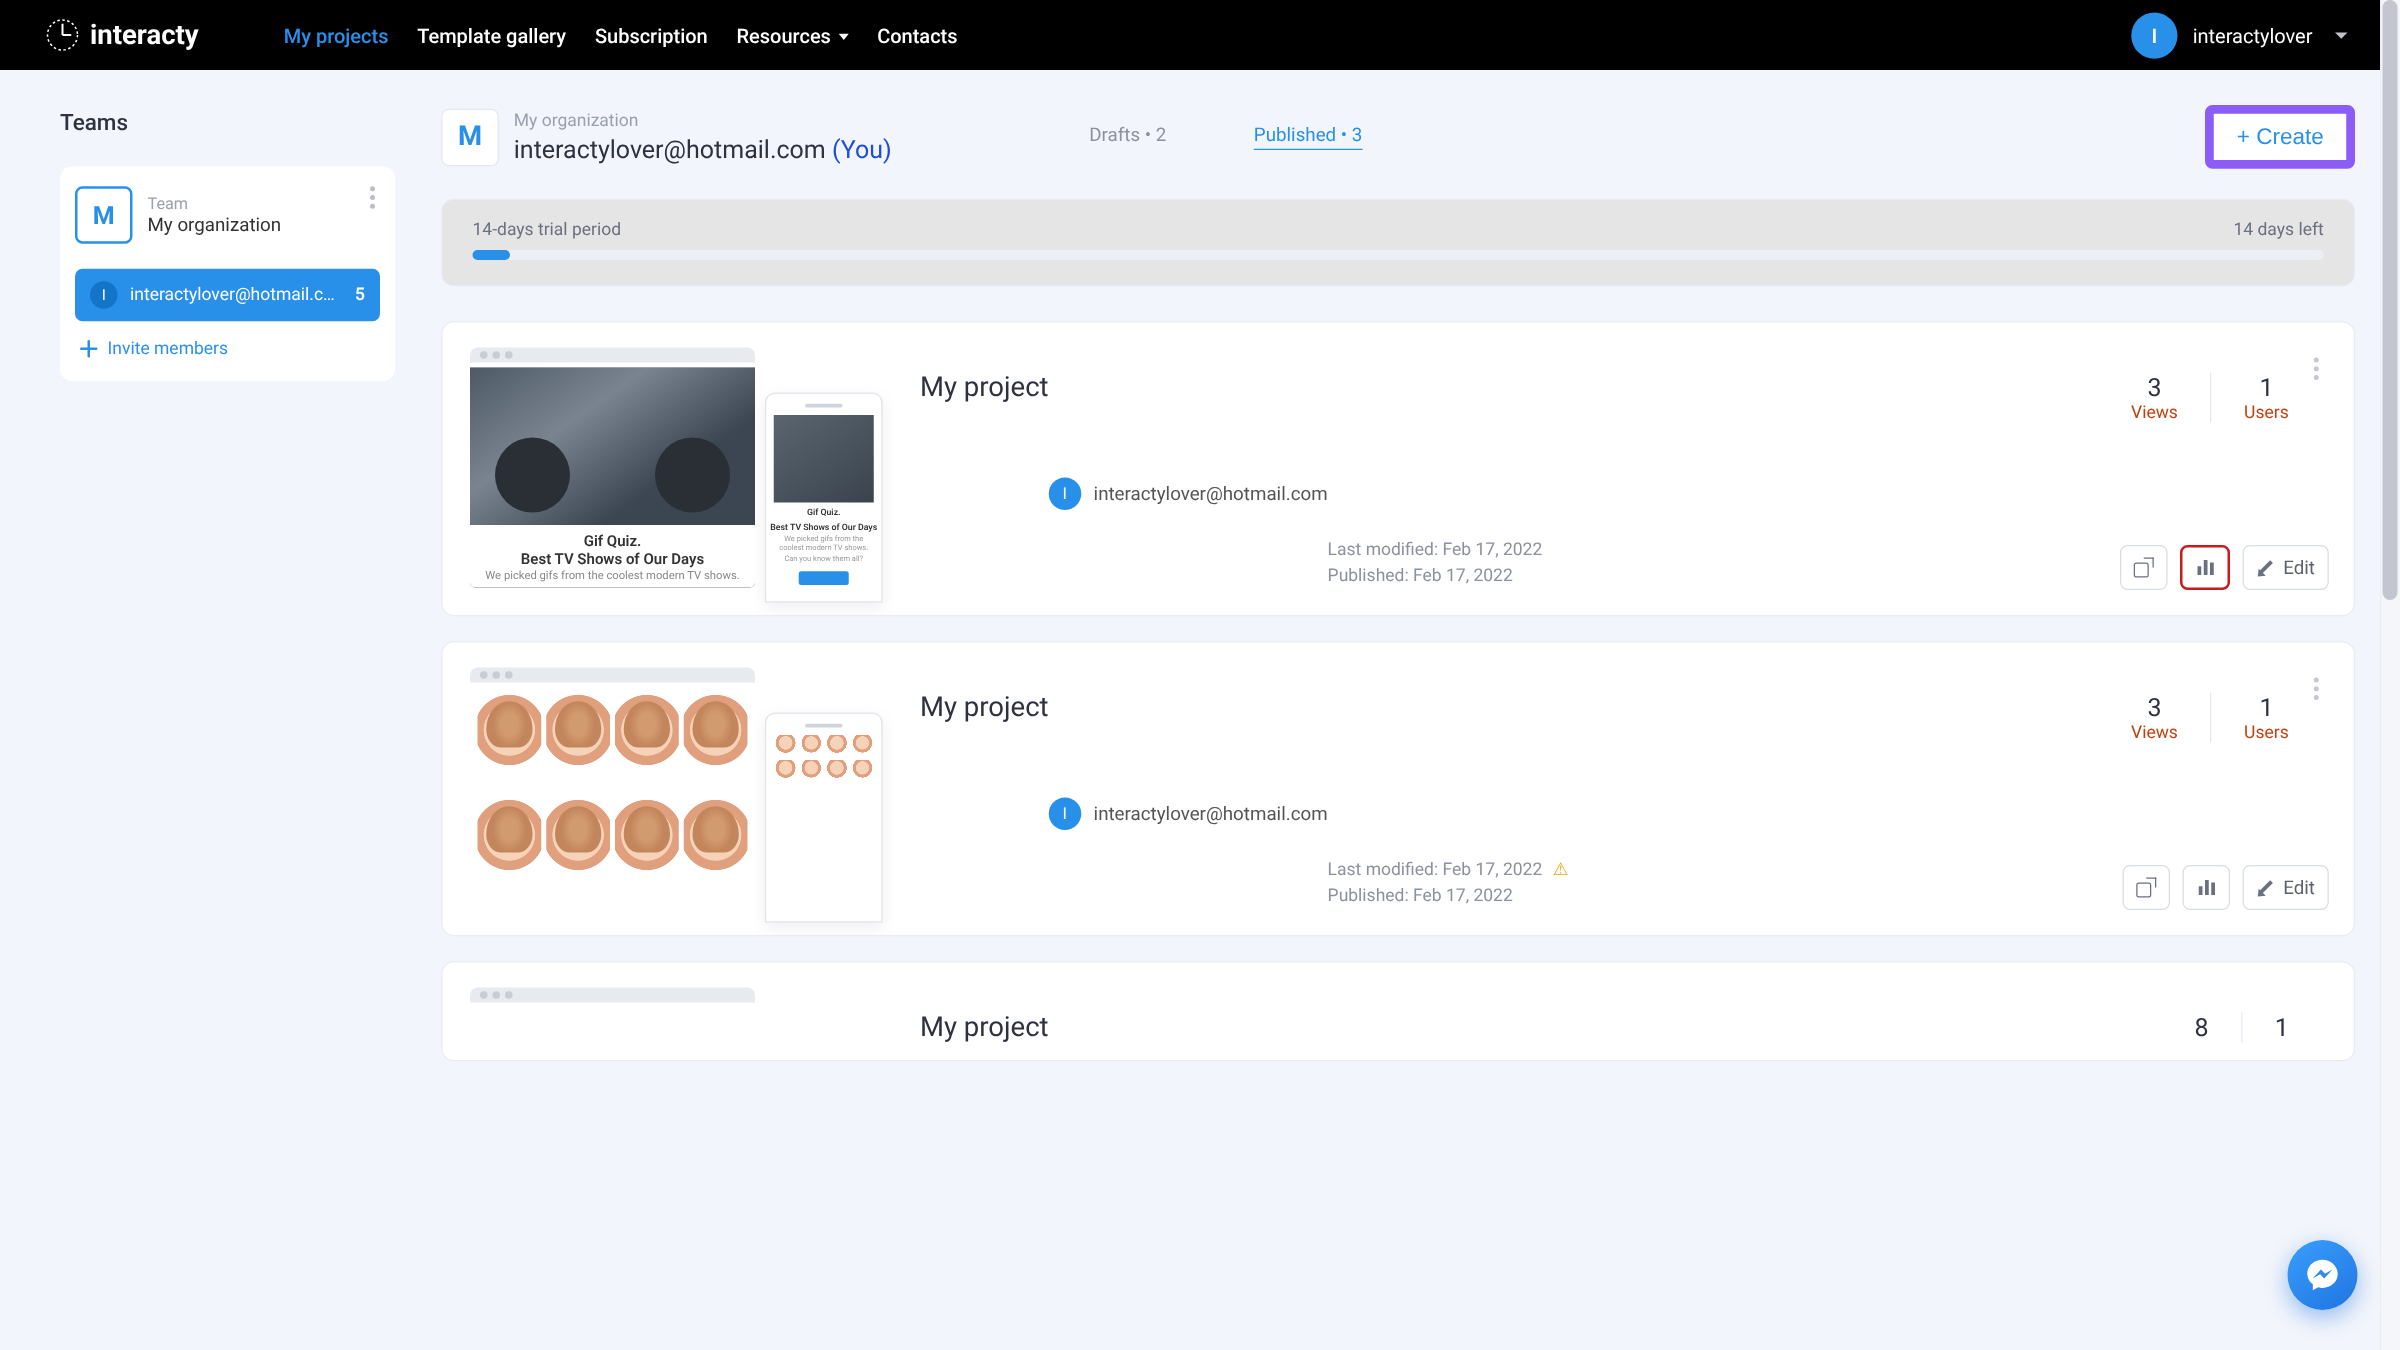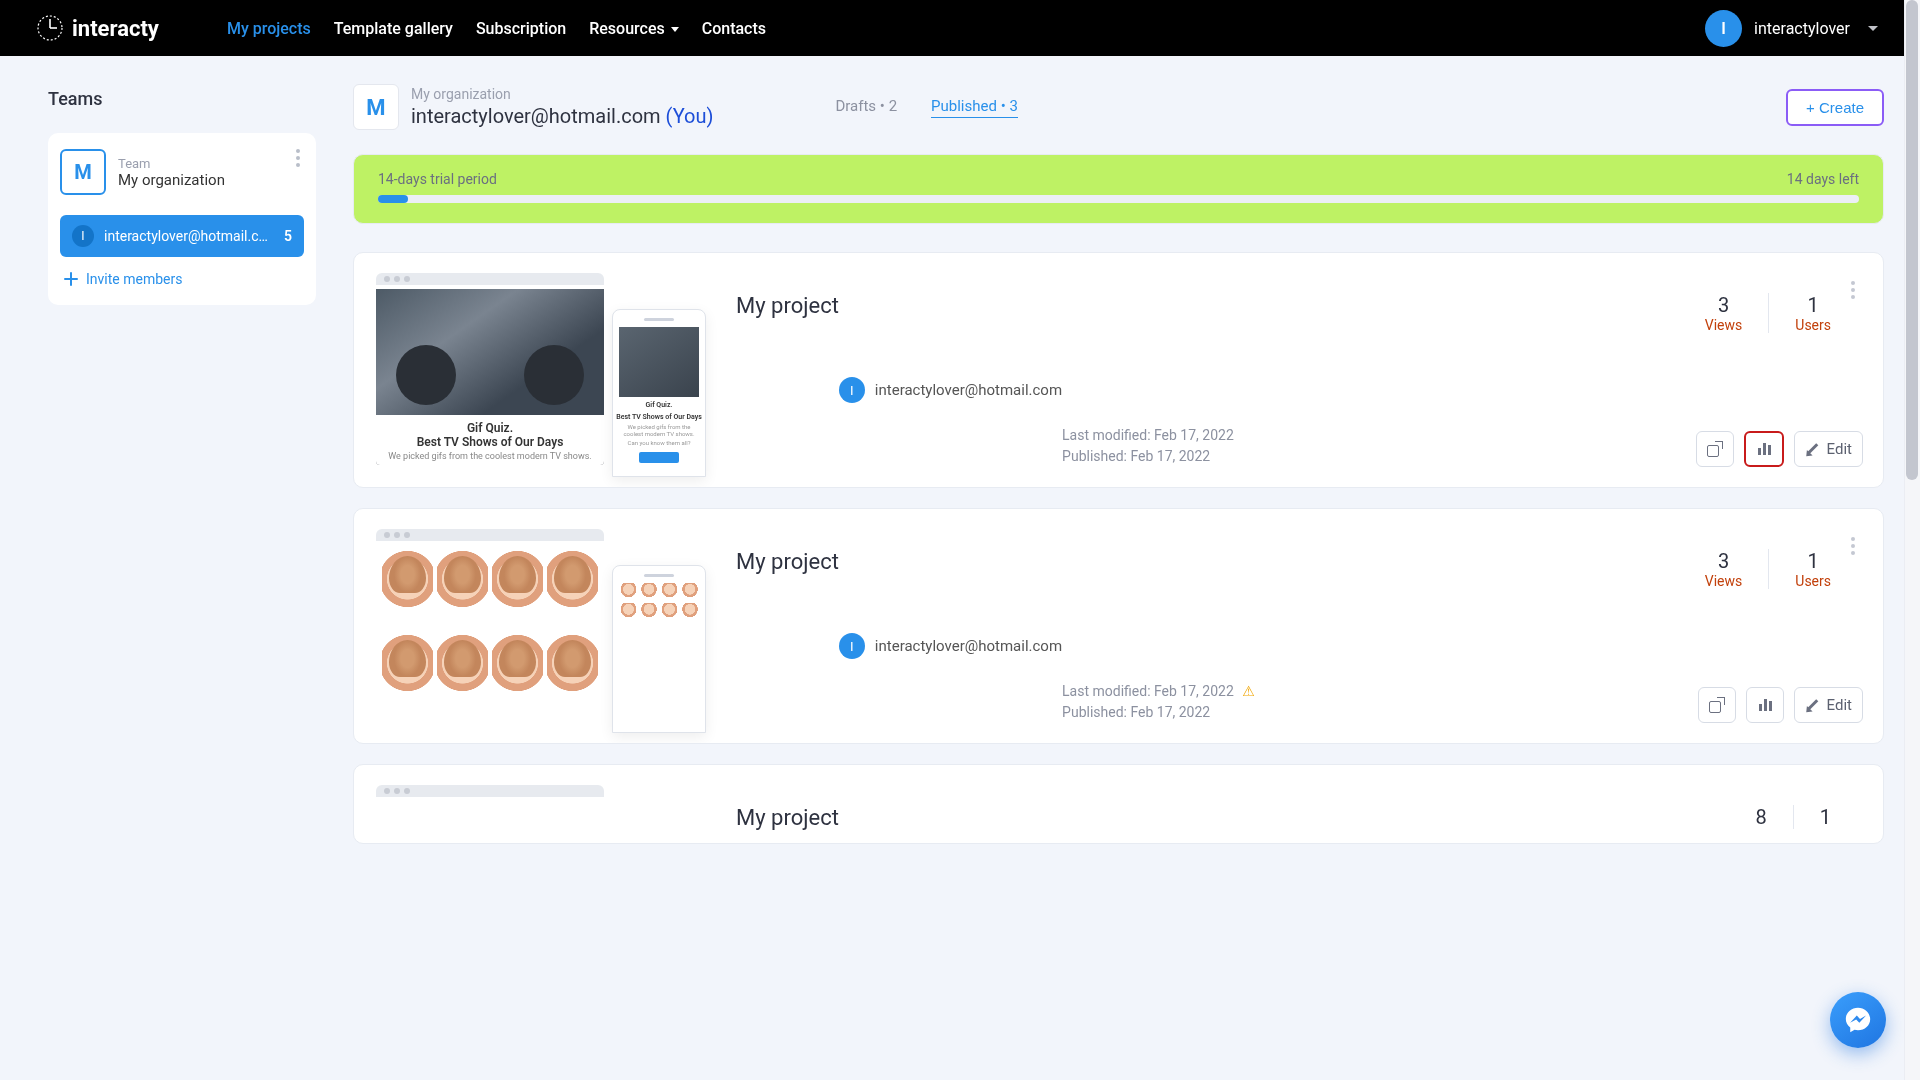--- a/index.html
+++ b/index.html
@@ -188,38 +188,38 @@
 .org-texts .small { font-size: 14px; color: #9a9fae; margin-bottom: 2px; }
 .org-texts .big { font-size: 20px; color: #2e3240; }
 .org-texts .you { color: #1d4ed8; }
 .org-tabs {
   margin-left: 110px;
   display: flex;
   gap: 34px;
   align-items: baseline;
   font-size: 15px;
 }
-.tab-link { color: #8c91a0; cursor: pointer; }
+.tab-link { color: #8c91a0; cursor: pointer; margin-left: 36px; }
 .tab-link.active {
   color: #2990ea;
   border-bottom: 1px solid #2990ea;
   padding-bottom: 2px;
 }
 .create-btn {
   margin-left: auto;
-  border: 2px solid #8b5cf6;
+  border: 7px solid #8b5cf6;
   color: #2990ea;
   background: #fff;
   padding: 8px 18px;
   border-radius: 6px;
-  font-size: 15px;
+  font-size: 18px;
   cursor: pointer;
 }
 .trial-box {
-  background: #bef264;
+  background: #e5e5e5;
   border: 1px solid #e7ebf2;
   border-radius: 10px;
   padding: 16px 24px 20px 24px;
   margin-bottom: 28px;
 }
 .trial-row {
   display: flex;
   justify-content: space-between;
   font-size: 14px;
   color: #6b7080;

